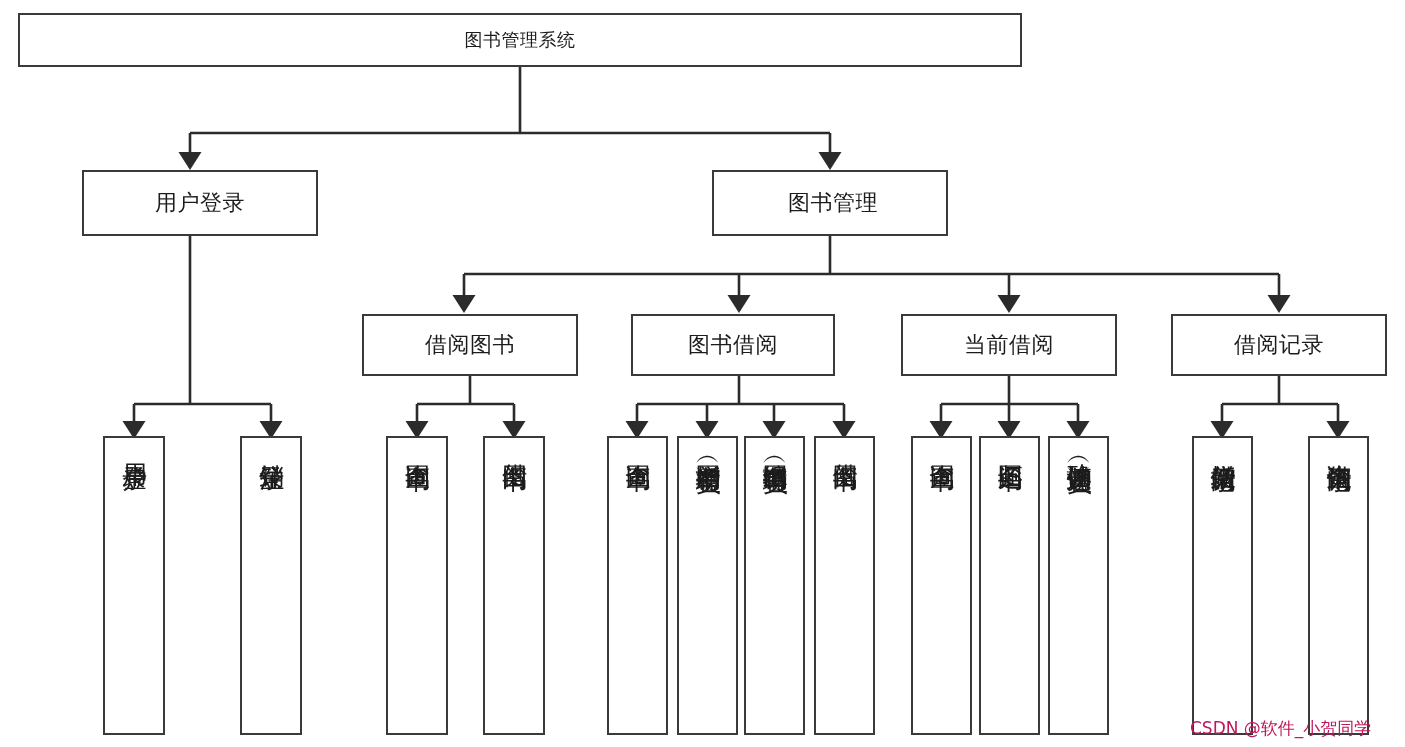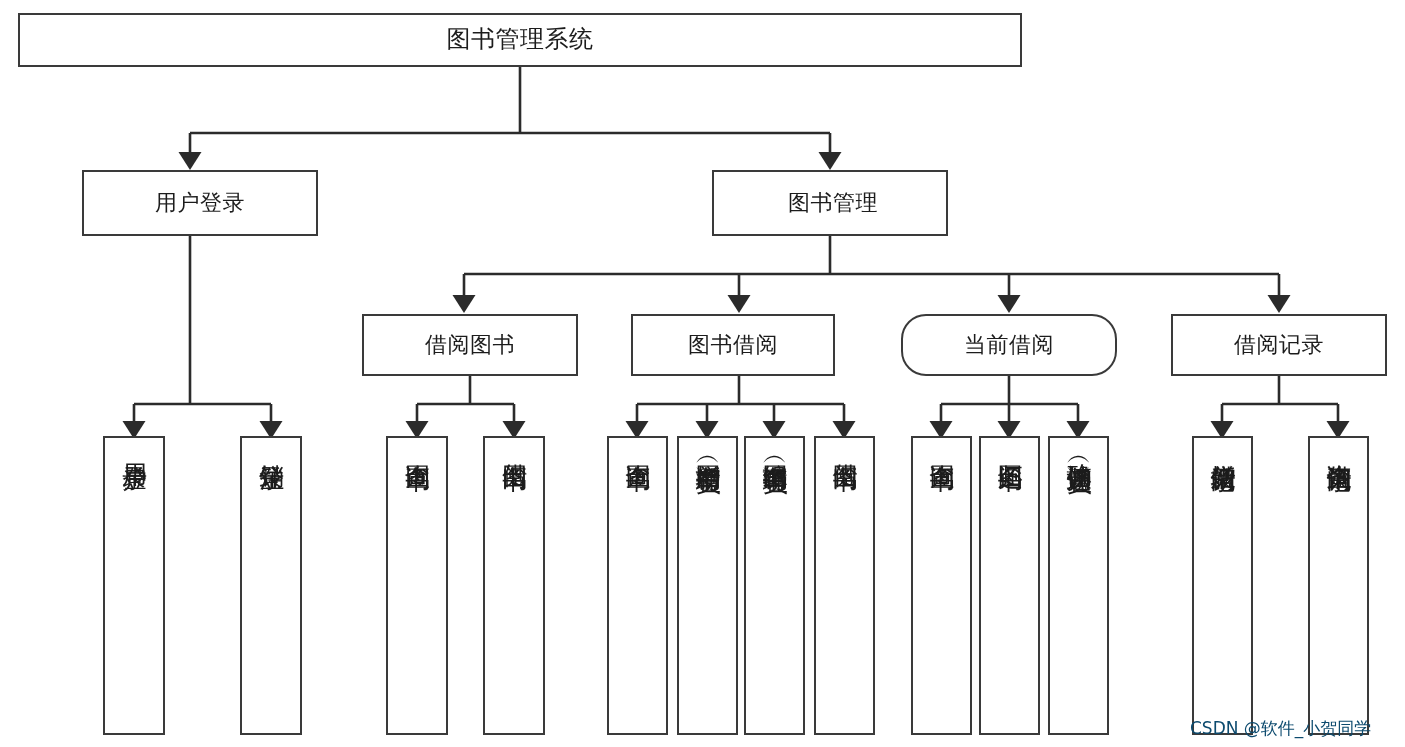--- a/index.html
+++ b/index.html
@@ -41,39 +41,39 @@
     text-align: center;
     line-height: 1.15;
     white-space: nowrap;
   }
   
   .node.h .label {
     font-size: 22px;
     letter-spacing: 0.5px;
   }
   .node.root .label {
-    font-size: 24px;
+    font-size: 18px;
   }
   
   .node.v {
     align-items: flex-start;
     padding-top: 6px;
   }
   .node.v .label {
     writing-mode: vertical-rl;
     text-orientation: upright;
     font-size: 25px;
     line-height: 1.05;
     letter-spacing: 1px;
     white-space: normal;
     max-height: 100%;
   }
   .watermark {
     position: absolute;
-    color: #0c4a6e;
+    color: #be185d;
     font-size: 17px;
     white-space: nowrap;
     z-index: 5;
     font-family: "DejaVu Sans", "Liberation Sans", sans-serif;
   }
 </style>
 </head>
 <body>
 
 <div id="canvas">
@@ -138,21 +138,21 @@
   <div class="node h" style="left:712px; top:170px; width:236px; height:66px;padding-left:6px;">
     <span class="label">图书管理</span>
   </div>
 
   <div class="node h" style="left:362px; top:314px; width:216px; height:62px;">
     <span class="label">借阅图书</span>
   </div>
   <div class="node h" style="left:631px; top:314px; width:204px; height:62px;">
     <span class="label">图书借阅</span>
   </div>
-  <div class="node h" style="left:901px; top:314px; width:216px; height:62px;border-radius:25px;">
+  <div class="node h" style="left:901px; top:314px; width:216px; height:62px;">
     <span class="label">当前借阅</span>
   </div>
   <div class="node h" style="left:1171px; top:314px; width:216px; height:62px;">
     <span class="label">借阅记录</span>
   </div>
 
   <div class="node v" style="left:103px; top:436px; width:62px; height:299px;">
     <span class="label">用户登录</span>
   </div>
   <div class="node v" style="left:240px; top:436px; width:62px; height:299px;">

